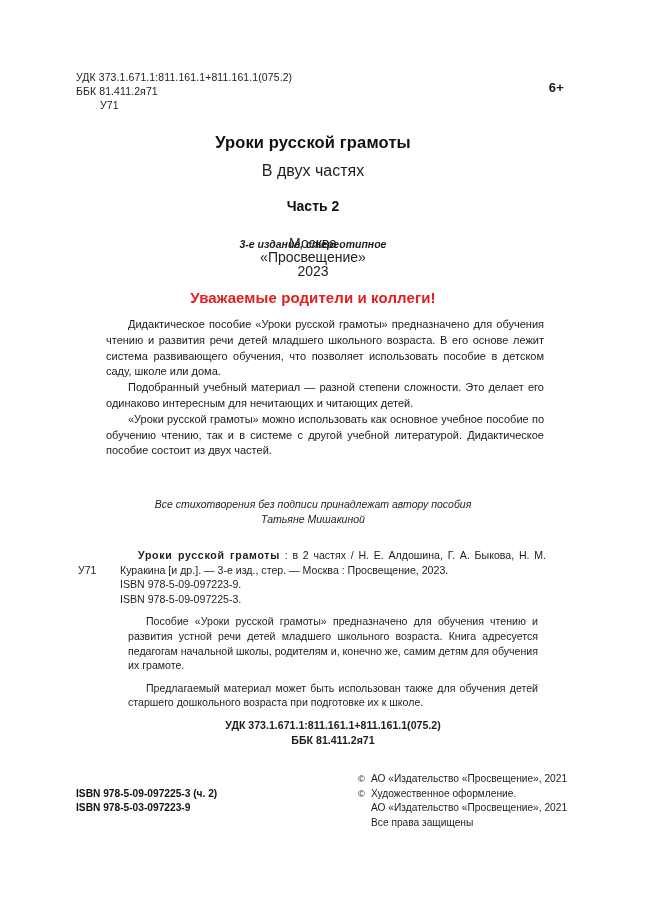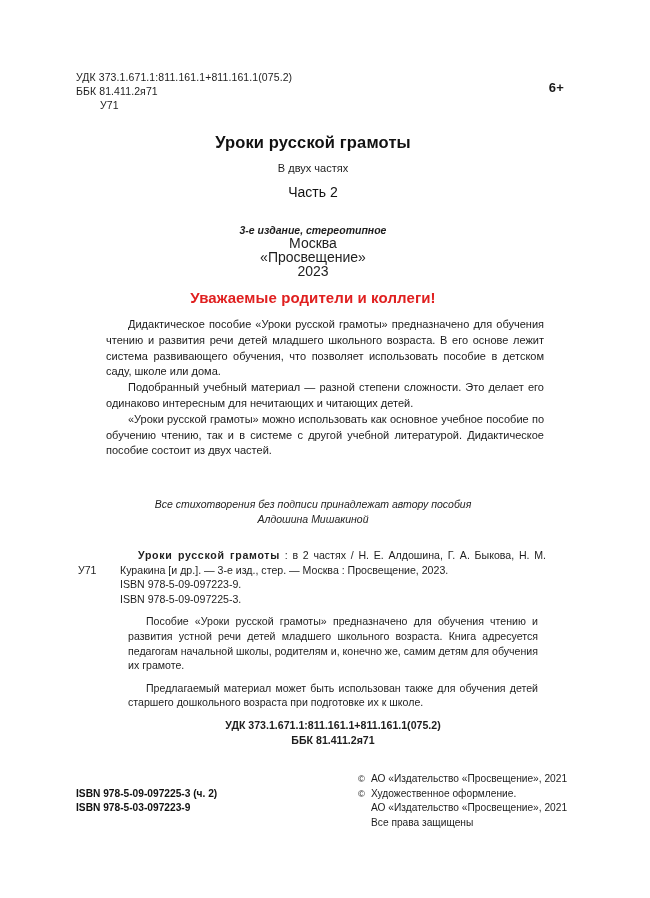--- a/index.html
+++ b/index.html
@@ -55,28 +55,28 @@
     top: 133px;
     text-align: center;
   }
   .book-title {
     font-size: 16.5px;
     font-weight: bold;
     letter-spacing: 0.15px;
     color: #111;
   }
   .parts-line {
-    font-size: 11px;
+    font-size: 16px;
     margin-top: 10px;
     color: #1d1d1d;
   }
   .part-number {
     font-size: 14px;
-    font-weight: normal;
-    margin-top: 10px;
+    font-weight: bold;
+    margin-top: 18px;
     color: #111;
   }
   .edition-line {
     font-size: 10.5px;
     font-style: italic;
     font-weight: bold;
     margin-top: 24px;
     color: #1d1d1d;
   }
 
@@ -247,21 +247,21 @@
   <div class="red-heading">Уважаемые родители и коллеги!</div>
 
   <div class="body-text">
     <p>Дидактическое пособие «Уроки русской грамоты» предназначено для обучения чтению и развития речи детей младшего школьного возраста. В его основе лежит система развивающего обучения, что позволяет использовать пособие в детском саду, школе или дома.</p>
     <p>Подобранный учебный материал — разной степени сложности. Это делает его одинаково интересным для нечитающих и читающих детей.</p>
     <p>«Уроки русской грамоты» можно использовать как основное учебное пособие по обучению чтению, так и в системе с другой учебной литературой. Дидактическое пособие состоит из двух частей.</p>
   </div>
 
   <div class="attribution">
     <div>Все стихотворения без подписи принадлежат автору пособия</div>
-    <div>Алдошина Мишакиной</div>
+    <div>Татьяне Мишакиной</div>
   </div>
 
   <div class="biblio">
     <div class="biblio-main">
       <span class="hang-code">У71</span><span class="first-line-indent"></span><span class="lead-in">Уроки русской грамоты</span><span> : в 2 частях / Н. Е. Алдошина, Г. А. Быкова, Н. М. Куракина [и др.]. — 3-е изд., стер. — Москва : Просвещение, 2023.</span>
     </div>
     <div class="biblio-isbns">
       <div>ISBN 978-5-09-097223-9.</div>
       <div>ISBN 978-5-09-097225-3.</div>
     </div>

